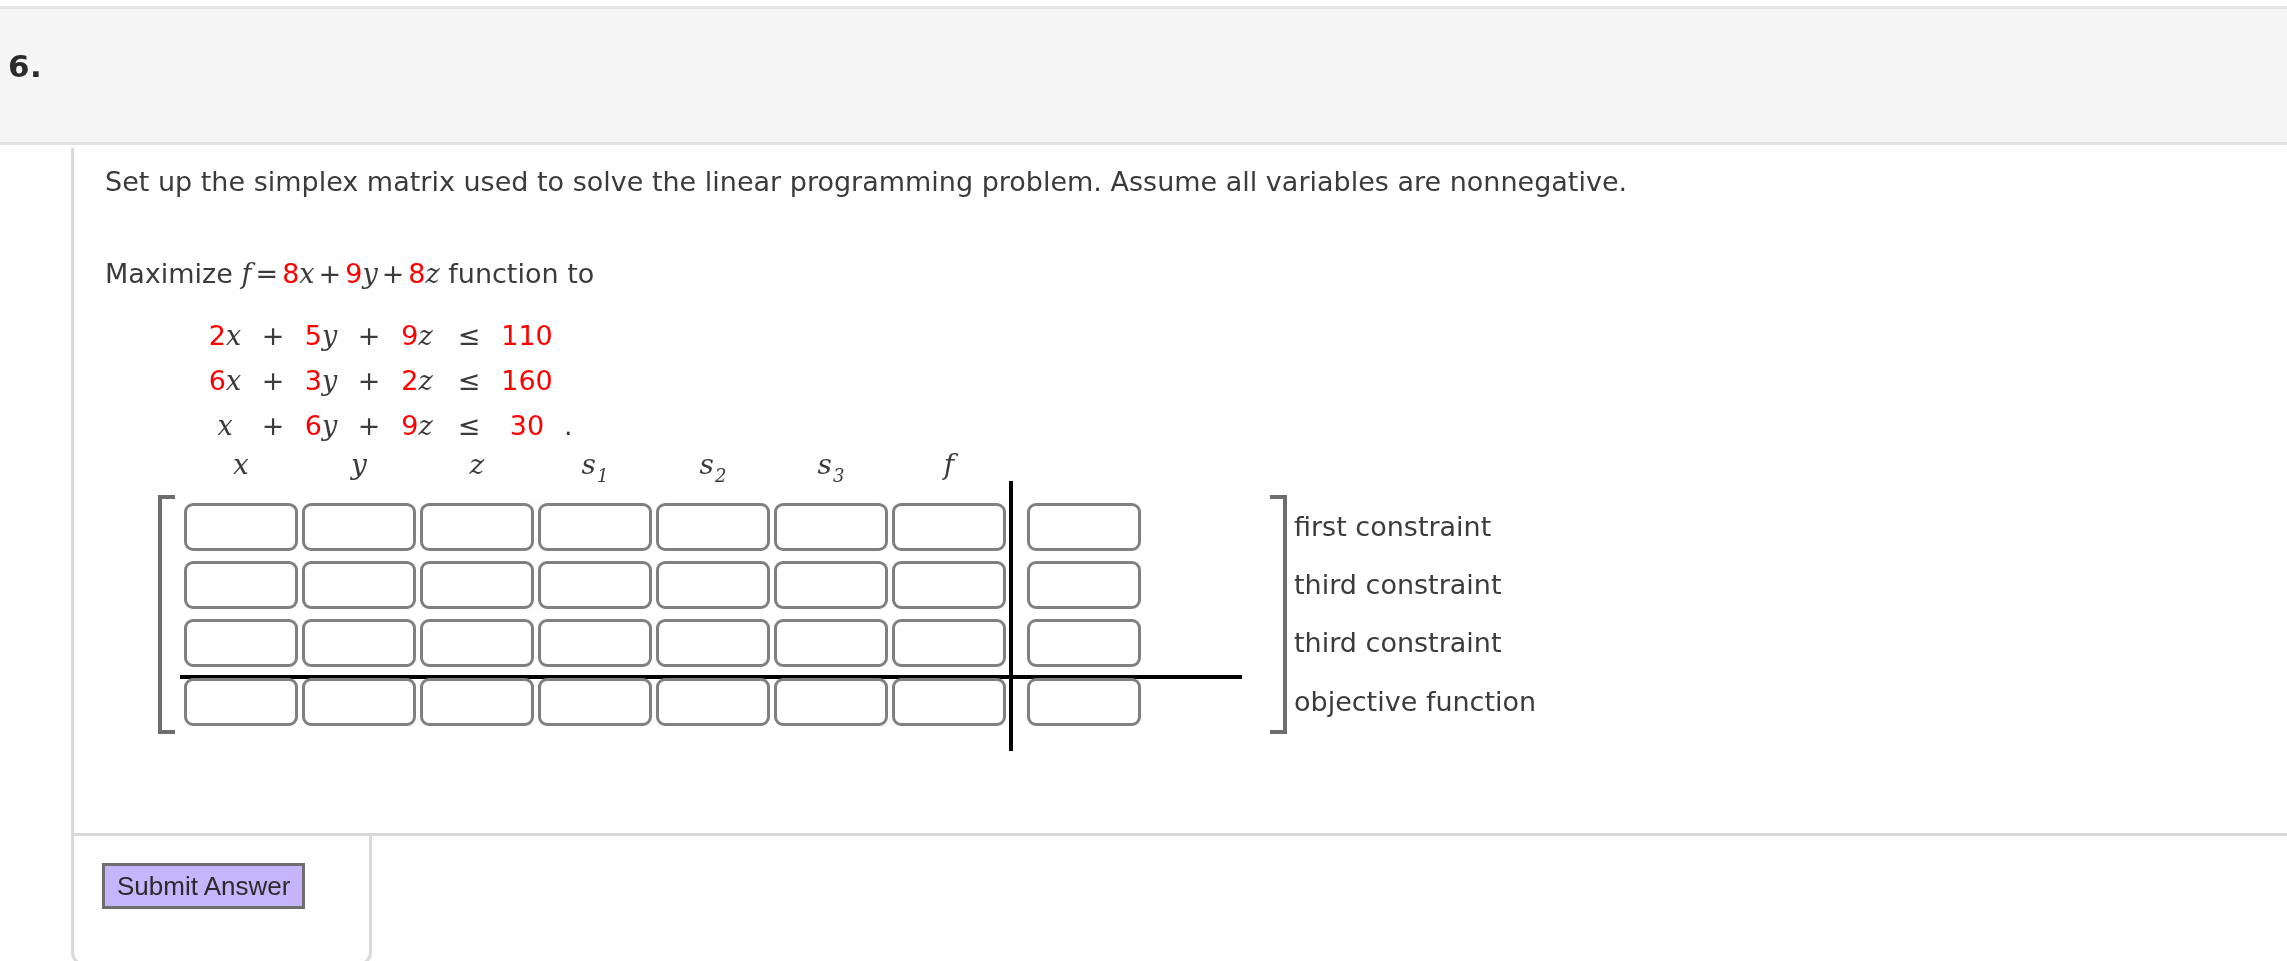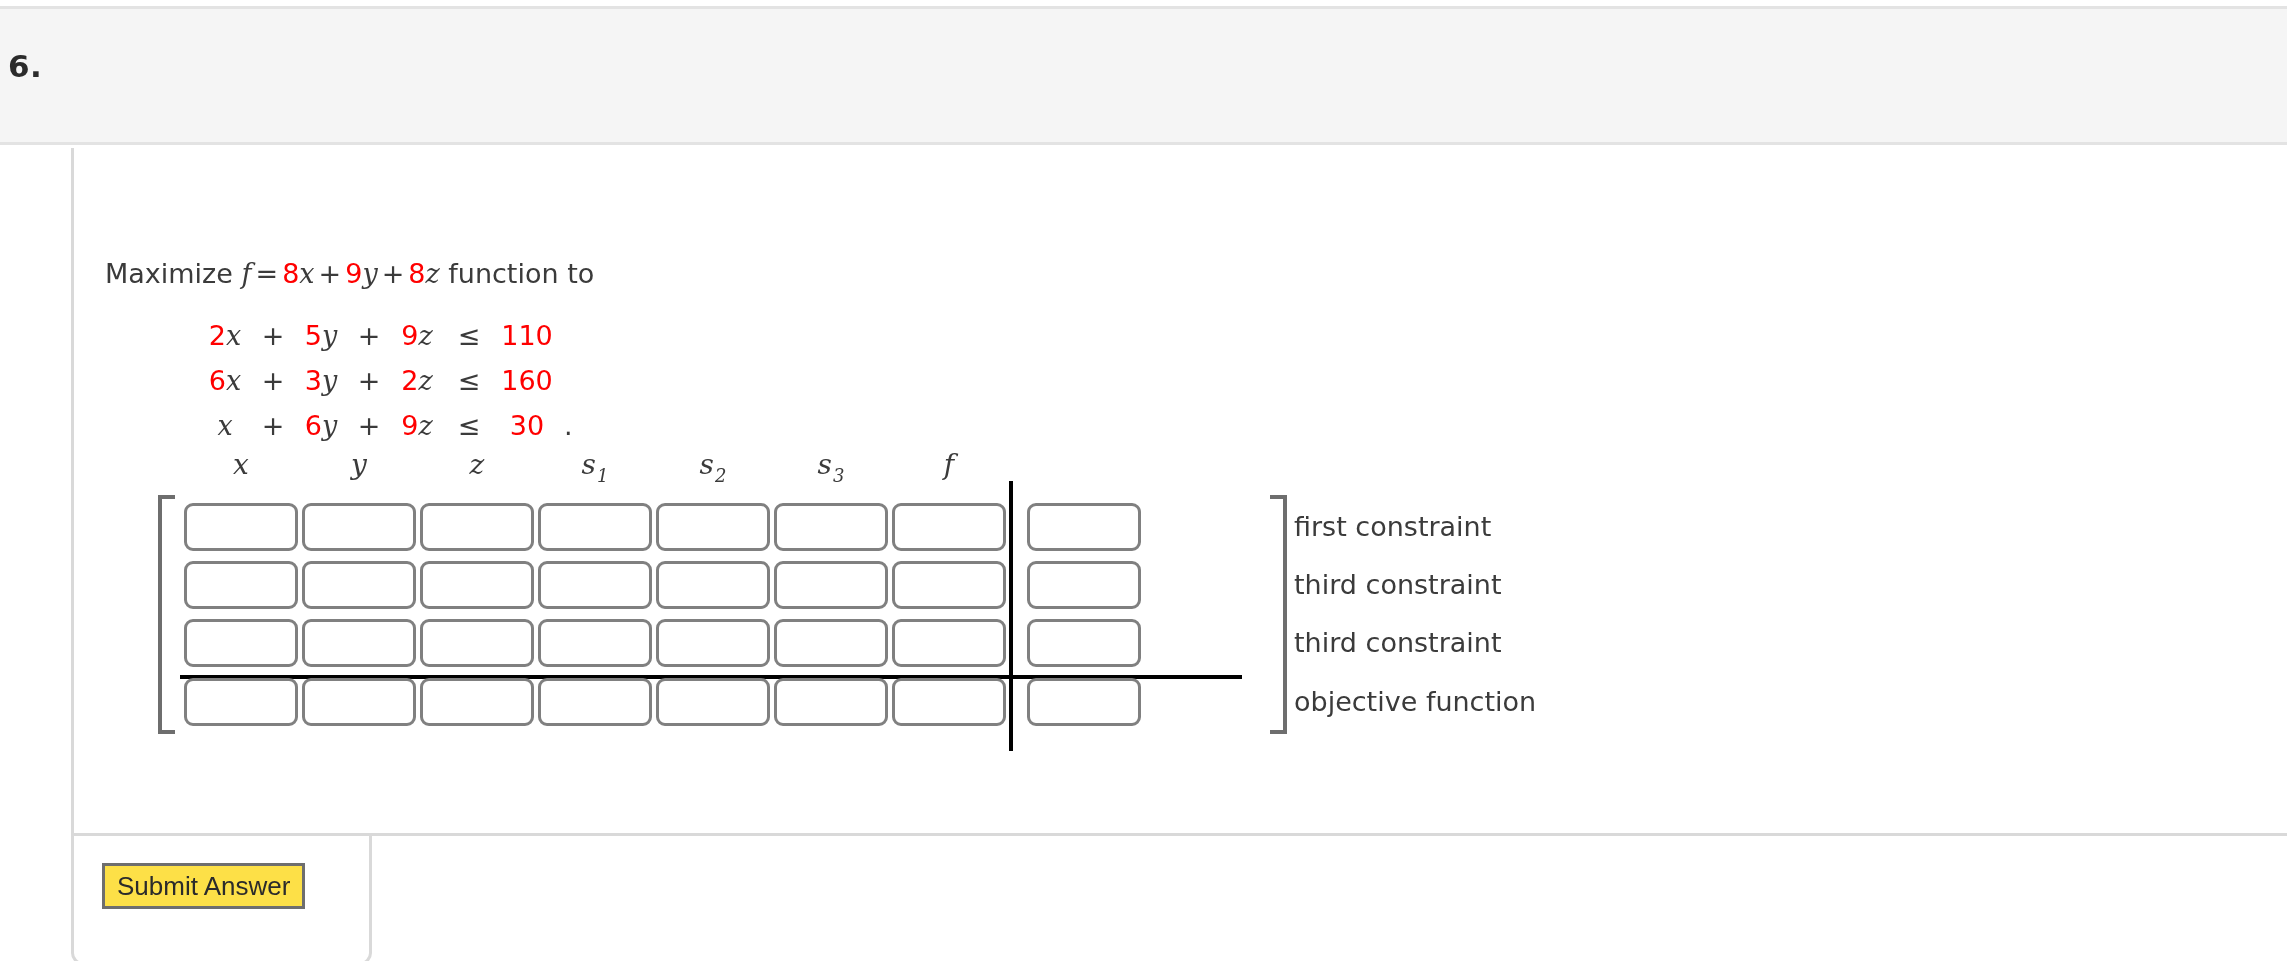--- a/index.html
+++ b/index.html
@@ -233,21 +233,21 @@
     width: 1915px;
     height: 3px;
     background: #d9d9d9;
   }
   .submit-button {
     position: absolute;
     left: 102px;
     top: 863px;
     min-width: 163px;
     height: 46px;
-    background: #fde047;
+    background: #c4b5fd;
     border: 3px solid #6e6e6e;
     color: #2b2b2b;
     font-family: "Liberation Sans", sans-serif;
     font-size: 26px;
     display: flex;
     align-items: center;
     justify-content: center;
     padding: 16px 12px;
     cursor: pointer;
   }
@@ -255,20 +255,21 @@
 </head>
 <body>
 
 <div id="page">
 
   <div class="header-band"></div>
   <div class="q-number">6.</div>
 
   <div class="content-wrap">
 
+    <div class="prompt-line">Set up the simplex matrix used to solve the linear programming problem. Assume all variables are nonnegative.</div>
 
     <div class="objective-line">
       <span>Maximize</span><span>&nbsp;</span><span class="mi">f</span><span class="op">=</span><span class="num-red">8</span><span class="mi">x</span><span class="op">+</span><span class="num-red">9</span><span class="mi">y</span><span class="op">+</span><span class="num-red">8</span><span class="mi">z</span><span>&nbsp;</span><span>function to</span>
     </div>
 
     <div class="constraints">
         <div class="crow">
           <span class="cell-r"><span class=" num-red">2</span><span class=" mi">x</span></span>
           <span class="cell-c">+</span>
           <span class="cell-r"><span class=" num-red">5</span><span class=" mi">y</span></span>

